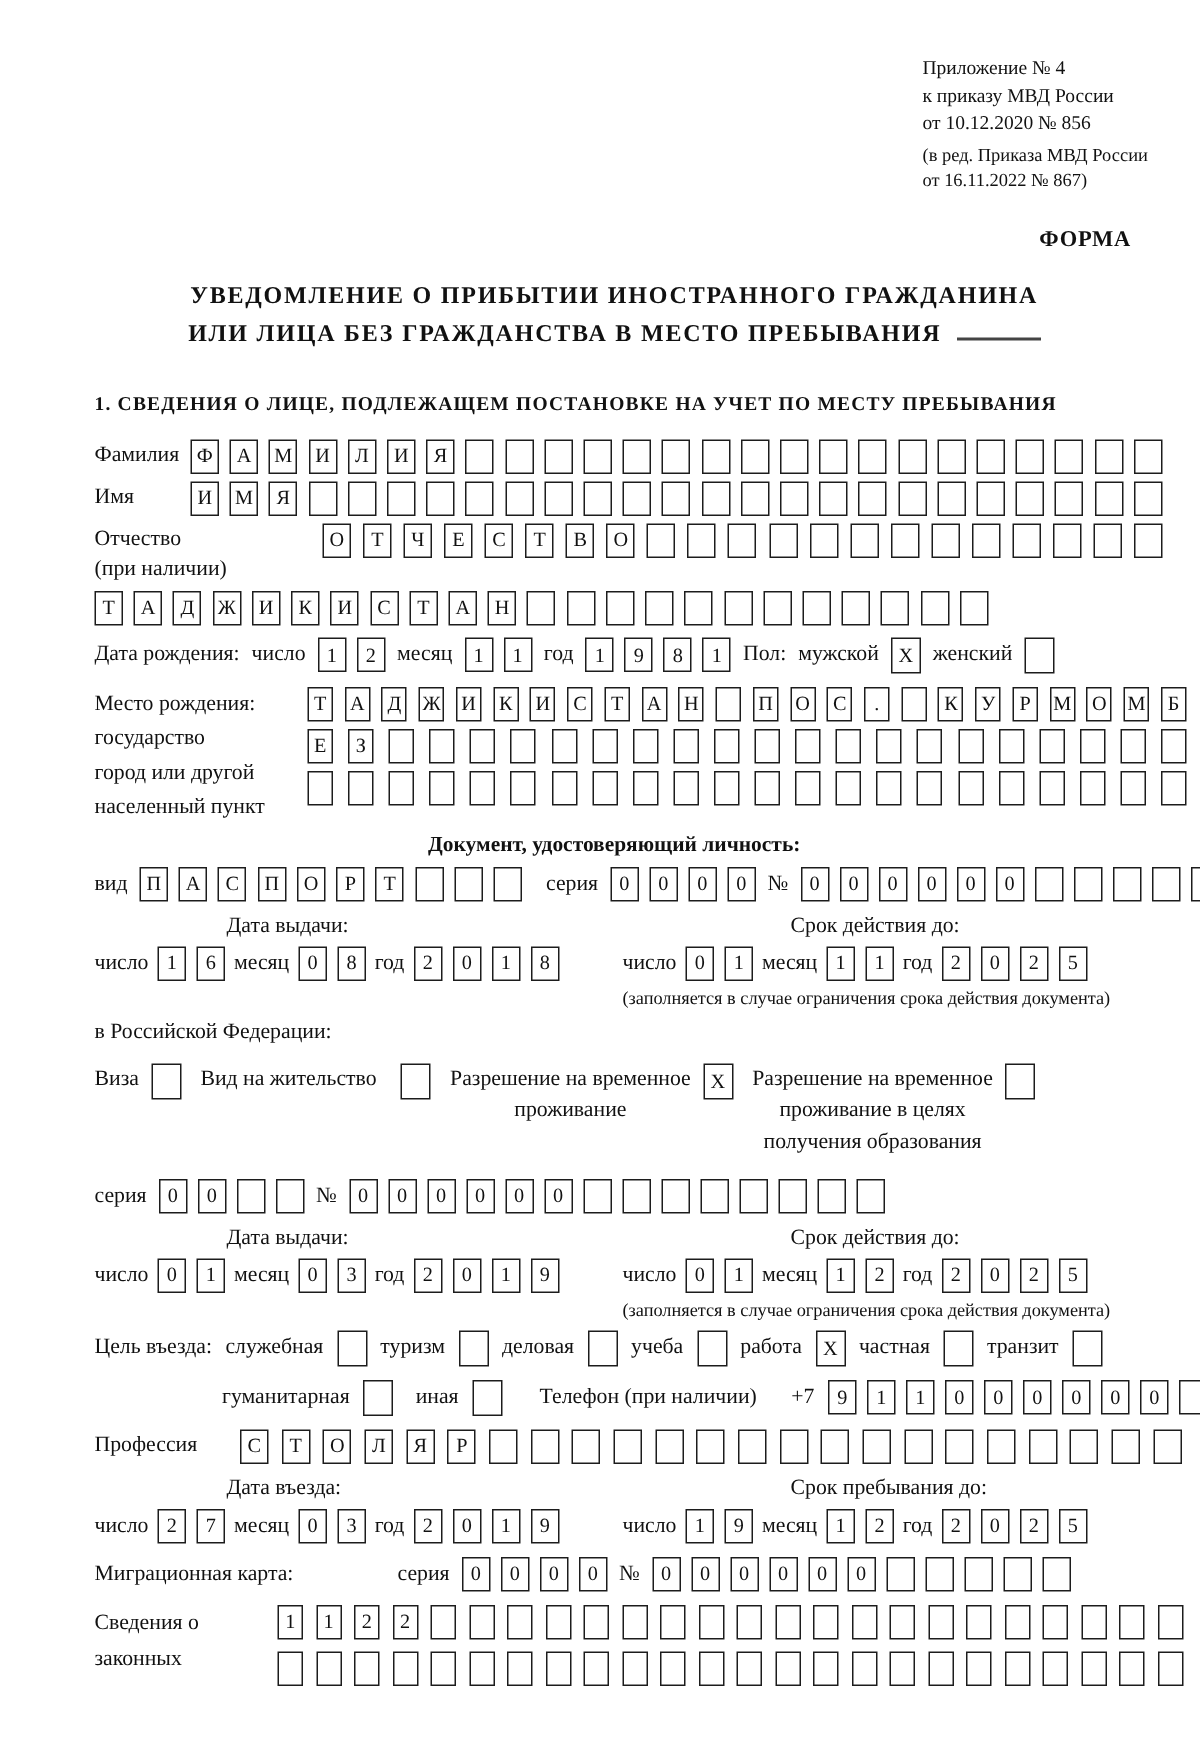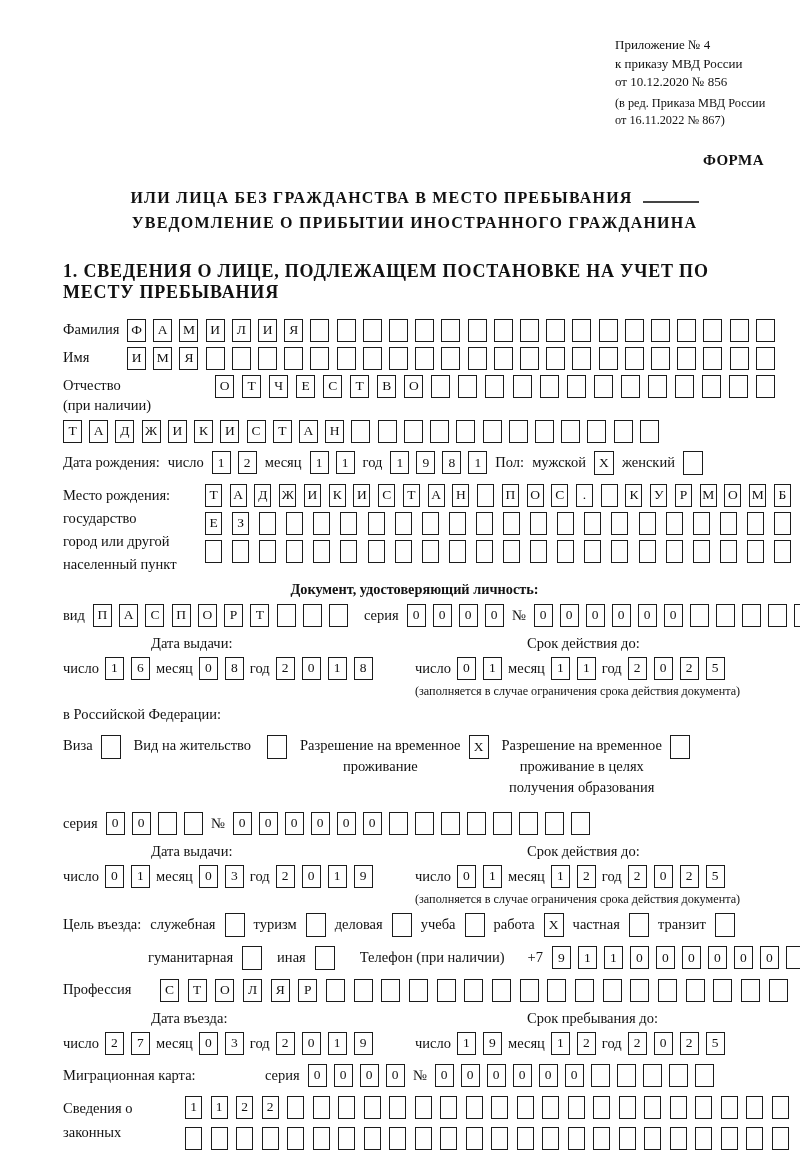--- a/index.html
+++ b/index.html
@@ -1,28 +1,28 @@
 <!DOCTYPE html>
 <html><head>
 <meta charset="utf-8">
 <style>
   html,body{margin:0;padding:0;background:#fff;}
   body{width:800px;height:1163px;overflow:hidden;color:#111;
        font-family:"Liberation Serif","DejaVu Serif",serif;font-size:14.5px;}
-  .page{box-sizing:border-box;width:800px;height:1163px;padding:36px 34px 20px 63px;position:relative;}
+  .page{box-sizing:border-box;width:800px;height:1163px;padding:36px 44px 20px 63px;position:relative;}
 
   .hdr{margin-left:552px;width:220px;font-size:13px;line-height:18.5px;}
   .hdr .small{font-size:12.3px;line-height:17.5px;}
   .hdr .gap{height:3px;}
   .forma{text-align:right;padding-right:2px;font-weight:bold;font-size:15px;margin-top:22px;letter-spacing:.5px;}
 
   .title{text-align:center;font-weight:bold;font-size:16px;letter-spacing:1.2px;margin-top:16px;line-height:25px;}
   .uline{display:inline-block;width:56px;border-bottom:2px solid #444;height:13px;margin-left:10px;}
 
-  .sec{font-weight:bold;font-size:18px;letter-spacing:.8px;margin:26px 0 16px 0;}
+  .sec{font-weight:bold;font-size:13px;letter-spacing:.8px;margin:26px 0 16px 0;}
 
   .frow{display:flex;align-items:flex-start;margin-bottom:5px;}
   .lblcol{flex:0 0 auto;line-height:20px;}
   .lbl{white-space:nowrap;}
 
   .strip{display:inline-flex;justify-content:space-between;flex:0 0 auto;}
   .strip.gapped{justify-content:flex-start;gap:7px;}
   .cbox{width:19px;height:23px;border:1.5px solid #1c1c1c;box-sizing:border-box;background:#fff;
         display:inline-flex;align-items:center;justify-content:center;
         font-size:13.5px;line-height:1;flex:0 0 auto;}
@@ -61,22 +61,22 @@
     <div>к приказу МВД России</div>
     <div>от 10.12.2020 № 856</div>
     <div class="gap"></div>
     <div class="small">(в ред. Приказа МВД России</div>
     <div class="small">от 16.11.2022 № 867)</div>
   </div>
 
   <div class="forma">ФОРМА</div>
 
   <div class="title">
+    <div>УВЕДОМЛЕНИЕ О ПРИБЫТИИ ИНОСТРАННОГО ГРАЖДАНИНА</div>
     <div><span>ИЛИ ЛИЦА БЕЗ ГРАЖДАНСТВА В МЕСТО ПРЕБЫВАНИЯ</span><span class="uline"></span></div>
-    <div>УВЕДОМЛЕНИЕ О ПРИБЫТИИ ИНОСТРАННОГО ГРАЖДАНИНА</div>
   </div>
 
   <div class="sec">1. СВЕДЕНИЯ О ЛИЦЕ, ПОДЛЕЖАЩЕМ ПОСТАНОВКЕ НА УЧЕТ ПО МЕСТУ ПРЕБЫВАНИЯ</div>
 
   <div class="frow">
     <div class="lblcol" style="width:64px;">Фамилия</div>
     <div class="strip w648">
         <span class="cbox">Ф</span>
         <span class="cbox">А</span>
         <span class="cbox">М</span>

